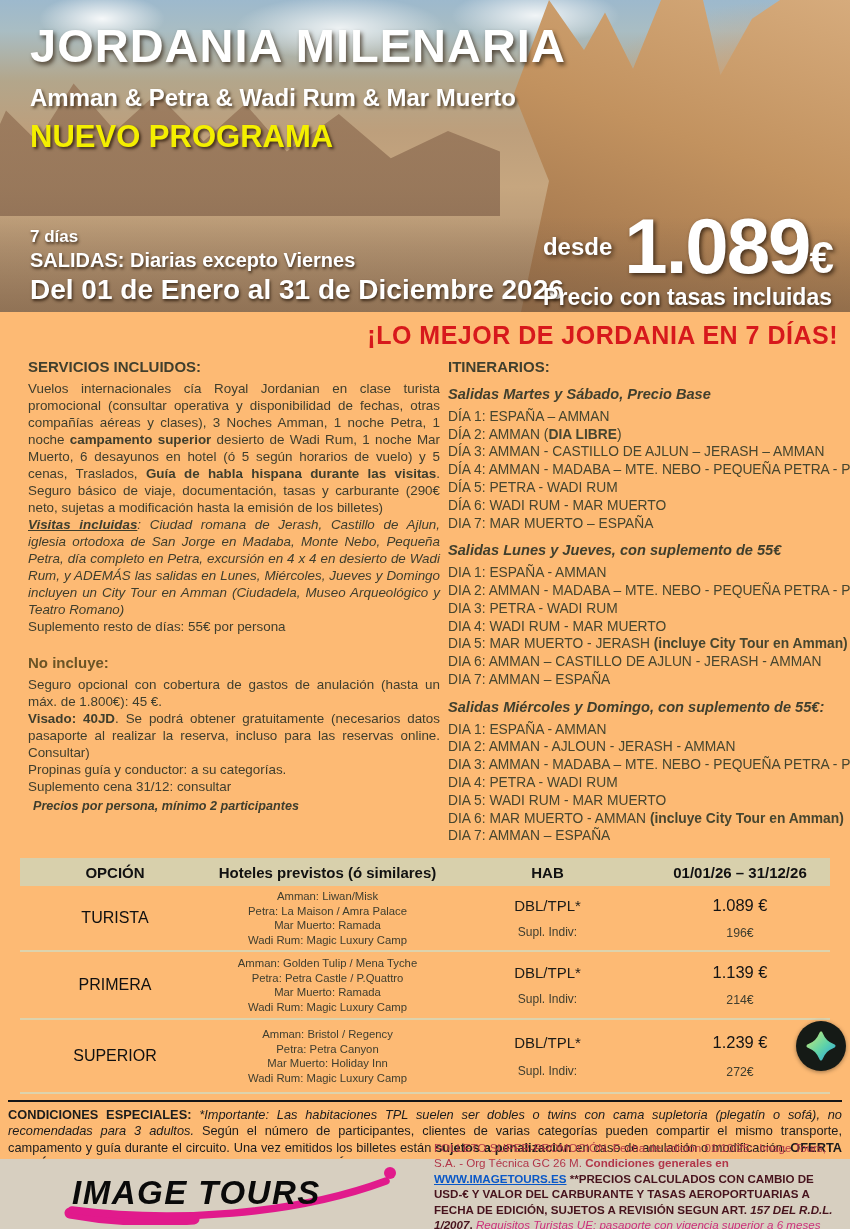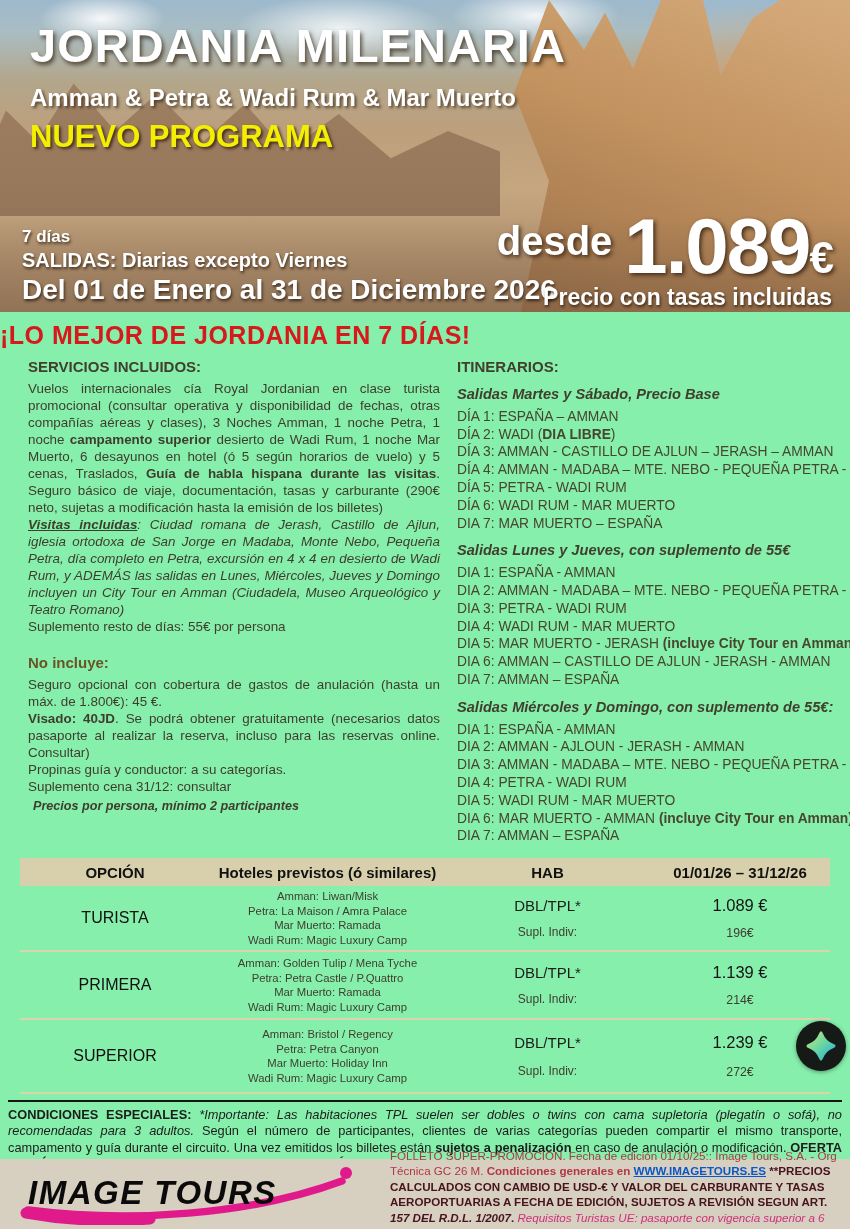--- a/index.html
+++ b/index.html
@@ -1,16 +1,16 @@
 <!DOCTYPE html>
 <html><head>
 <meta charset="utf-8">
 <style>
   html,body{margin:0;padding:0;background:#fff;}
-  .page{position:relative;width:850px;height:1229px;background:#86efac;overflow:hidden;
+  .page{position:relative;width:850px;height:1229px;background:#fdba74;overflow:hidden;
         font-family:"Liberation Sans",sans-serif;color:#3f3e2d;}
   .b{font-weight:700}.i{font-style:italic}.u{text-decoration:underline}
 
   
   .hero{position:relative;height:312px;overflow:hidden;
     background:
       radial-gradient(90px 36px at 12% 6%, rgba(255,255,255,.9), rgba(255,255,255,0) 70%),
       radial-gradient(150px 46px at 40% 9%, rgba(255,255,255,.8), rgba(255,255,255,0) 70%),
       radial-gradient(120px 40px at 63% 5%, rgba(255,255,255,.85), rgba(255,255,255,0) 70%),
       radial-gradient(260px 140px at 92% 34%, rgba(216,160,108,.95), rgba(216,160,108,0) 75%),
@@ -23,37 +23,37 @@
       background:linear-gradient(200deg,#d6ab7c 0%,#c2925f 45%,#996e48 100%);
       clip-path:polygon(14% 0,24% 16%,30% 4%,38% 22%,46% 0,58% 0,63% 24%,72% 6%,80% 0,100% 0,100% 100%,6% 100%,14% 58%,4% 30%);}
   .c3{left:0;bottom:0;width:100%;height:95px;
       background:linear-gradient(180deg,rgba(130,100,72,0),rgba(124,95,68,.55));}
   .hero-title{position:absolute;left:30px;top:18px;margin:0;color:#fff;font-size:47px;font-weight:700;
       letter-spacing:1px;text-shadow:2px 3px 4px rgba(45,28,12,.7);}
   .hero-sub{position:absolute;left:30px;top:84px;color:#fff;font-size:24px;font-weight:700;
       text-shadow:2px 2px 3px rgba(45,28,12,.7);}
   .hero-badge{position:absolute;left:30px;top:119px;color:#f4ef00;font-size:31px;font-weight:700;
       text-shadow:2px 2px 3px rgba(45,28,12,.8);}
-  .hero-info{position:absolute;left:22px;top:226px;color:#fff;text-shadow:1px 2px 3px rgba(40,24,10,.8);}
+  .hero-info{position:absolute;left:30px;top:226px;color:#fff;text-shadow:1px 2px 3px rgba(40,24,10,.8);}
   .hi1{font-size:17px;font-weight:700;line-height:22px;}
   .hi2{font-size:20px;font-weight:700;line-height:25px;}
   .hi3{font-size:28px;font-weight:700;line-height:33px;}
   .price-block{position:absolute;right:16px;top:214px;text-align:right;color:#fff;
       text-shadow:2px 2px 4px rgba(40,24,10,.8);white-space:nowrap;}
-  .desde{font-size:40px;font-weight:700;vertical-align:18px;margin-right:12px;margin-top:25px;}
+  .desde{font-size:24px;font-weight:700;vertical-align:18px;margin-right:12px;margin-top:25px;}
   .amount{font-size:78px;font-weight:700;letter-spacing:-2px;line-height:64px;margin-top:18px;}
   .euro{font-size:44px;font-weight:700;}
   .pnote{position:absolute;right:18px;top:284px;color:#fff;font-size:23px;font-weight:700;
       text-shadow:1px 2px 3px rgba(40,24,10,.8);white-space:nowrap;}
 
   
-  .tagline{margin:9px 0 4px;text-align:left;color:#d7191c;font-size:25px;font-weight:800;letter-spacing:.5px;}
-
-  
-  .cols{display:flex;height:500px;overflow:hidden;padding:0 20px 0 28px;box-sizing:border-box;gap:17px;}
+  .tagline{margin:9px 12px 4px;text-align:right;color:#d7191c;font-size:25px;font-weight:800;letter-spacing:.5px;}
+
+  
+  .cols{display:flex;height:500px;overflow:hidden;padding:0 20px 0 28px;box-sizing:border-box;gap:8px;}
   .colL{width:412px;flex:none;font-size:13.4px;line-height:17px;text-align:justify;}
   .colR{flex:1;font-size:13.8px;line-height:17.8px;}
   h2.sec{margin:4px 0 4px;font-size:15px;line-height:18px;color:#403f2d;}
   h2.warm{color:#6b5426;margin-top:19px;}
   .para{margin:0;}
   .visits{font-style:italic;}
   .bp{margin-top:9px;font-weight:700;}
   .niline{text-align:justify;}
   .footnote{margin-top:3px;padding-left:5px;font-size:12.6px;font-weight:700;font-style:italic;}
   h3.itin{margin:10px 0 4px;font-size:14.6px;font-weight:700;font-style:italic;color:#403f2d;}
@@ -75,21 +75,21 @@
   .pmain{font-size:16.5px;color:#141414;}
   .psup{font-size:12.3px;color:#3f3e2f;}
 
   
   .conditions{margin:6px 8px 0;padding-top:5px;border-top:2px solid #161616;
       font-size:12.8px;line-height:16.4px;text-align:justify;color:#1c1c1c;}
 
   
   .pfooter{position:absolute;left:0;right:0;bottom:0;height:70px;background:#d7cfc0;
       display:flex;align-items:center;}
-  .logo{width:390px;flex:none;display:flex;justify-content:center;align-items:center;}
+  .logo{width:390px;flex:none;display:flex;justify-content:center;align-items:center;padding-left:44px;}
   .ftext{flex:1;margin:0;padding-right:10px;font-size:11.6px;line-height:15.5px;text-align:left;}
   .fr{color:#b23648;}
   .flink{color:#0a58c7;font-weight:700;text-decoration:underline;cursor:pointer;}
   .fdark{color:#47131d;}
   .fmag{color:#cc2f7b;}
 
   
   .widget{position:absolute;left:796px;top:1021px;width:50px;height:50px;border-radius:50%;
       background:#151a16;display:flex;align-items:center;justify-content:center;cursor:pointer;
       box-shadow:0 1px 4px rgba(0,0,0,.4);}
@@ -133,21 +133,21 @@
           <div class="niline">Suplemento cena 31/12: consultar</div>
         </div>
       <div class="footnote">Precios por persona, mínimo 2 participantes</div>
     </section>
 
     <section class="colR">
       <h2 class="sec">ITINERARIOS:</h2>
       <h3 class="itin">Salidas Martes y Sábado, Precio Base</h3>
       <div>
           <div class="day">DÍA 1: ESPAÑA – AMMAN</div>
-          <div class="day"><span>DÍA 2: WADI (</span><span class="b">DIA LIBRE</span><span>)</span></div>
+          <div class="day"><span>DÍA 2: AMMAN (</span><span class="b">DIA LIBRE</span><span>)</span></div>
           <div class="day">DÍA 3: AMMAN - CASTILLO DE AJLUN – JERASH – AMMAN</div>
           <div class="day">DÍA 4: AMMAN - MADABA – MTE. NEBO - PEQUEÑA PETRA - PETRA</div>
           <div class="day">DÍA 5: PETRA - WADI RUM</div>
           <div class="day">DÍA 6: WADI RUM - MAR MUERTO</div>
           <div class="day">DIA 7: MAR MUERTO – ESPAÑA</div>
         </div>
       <h3 class="itin">Salidas Lunes y Jueves, con suplemento de 55€</h3>
       <div>
           <div class="day">DIA 1: ESPAÑA - AMMAN</div>
           <div class="day">DIA 2: AMMAN - MADABA – MTE. NEBO - PEQUEÑA PETRA - PETRA</div>

